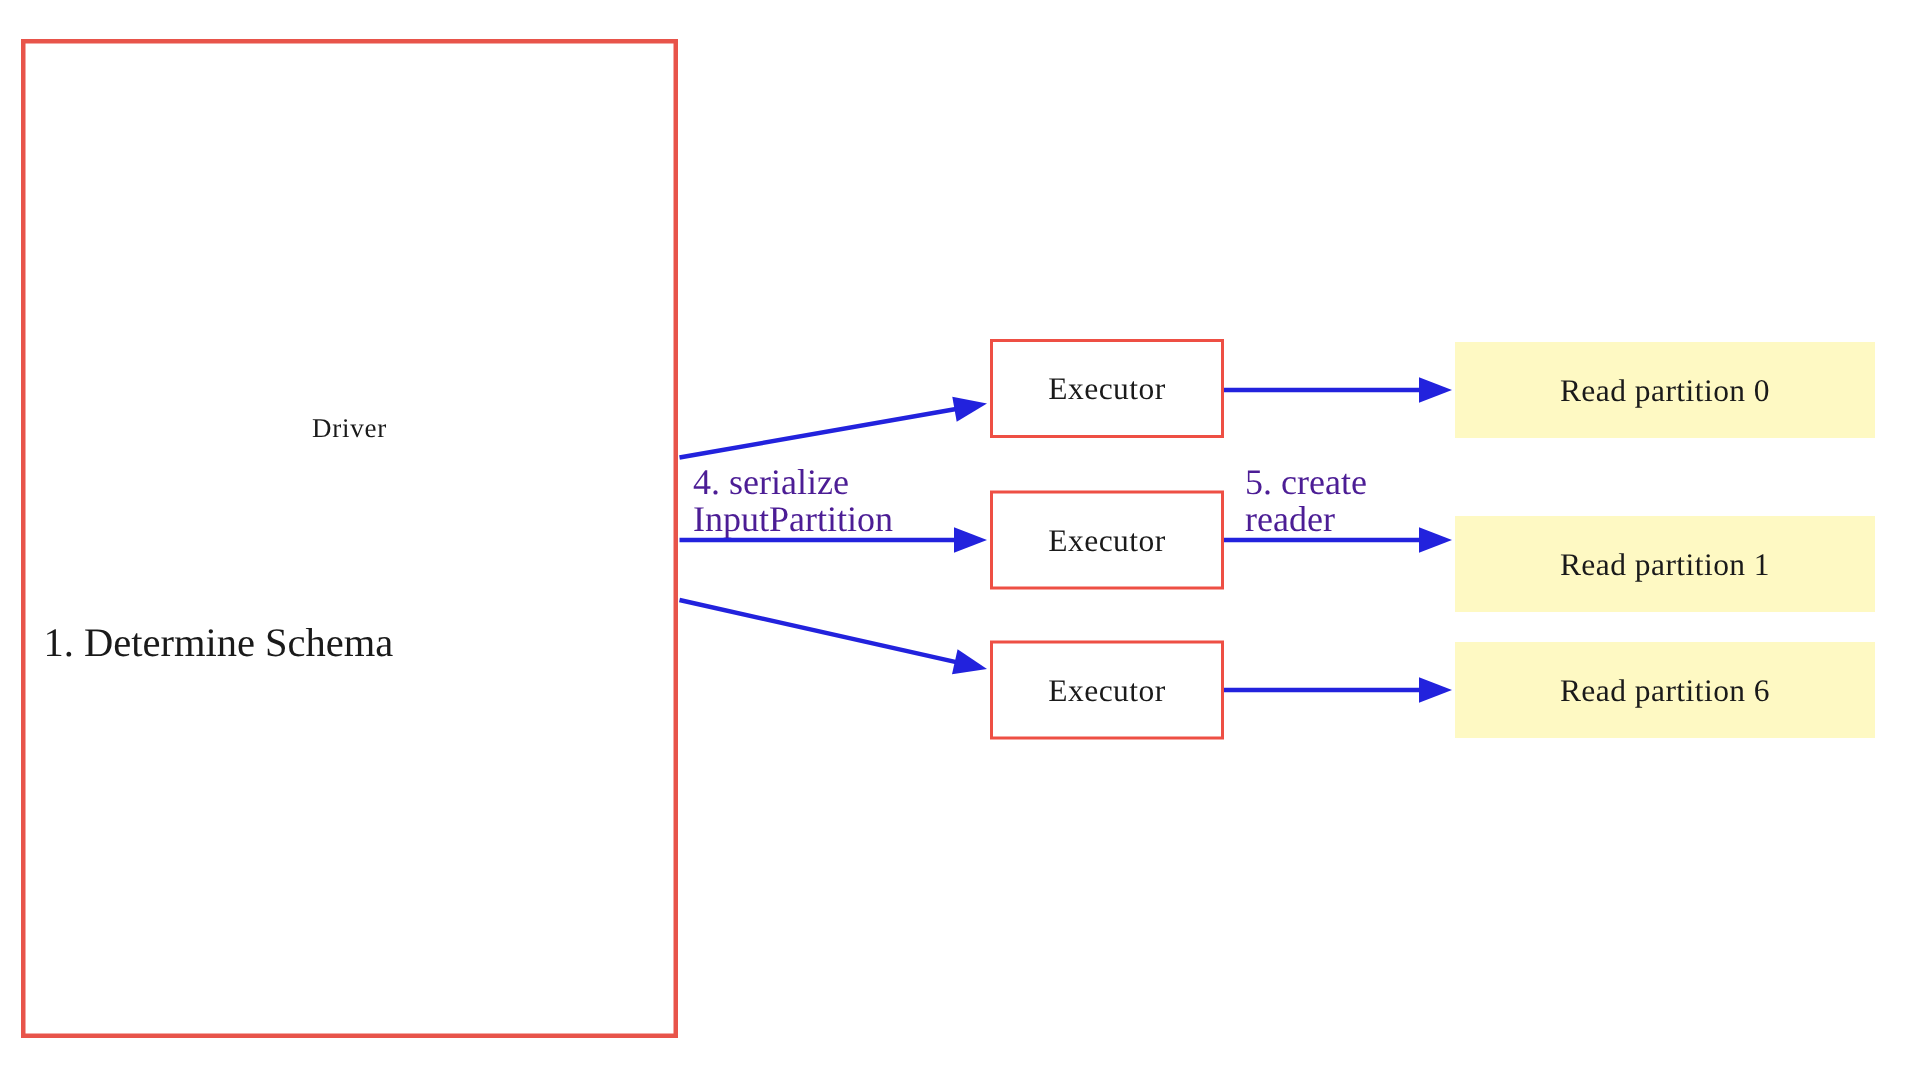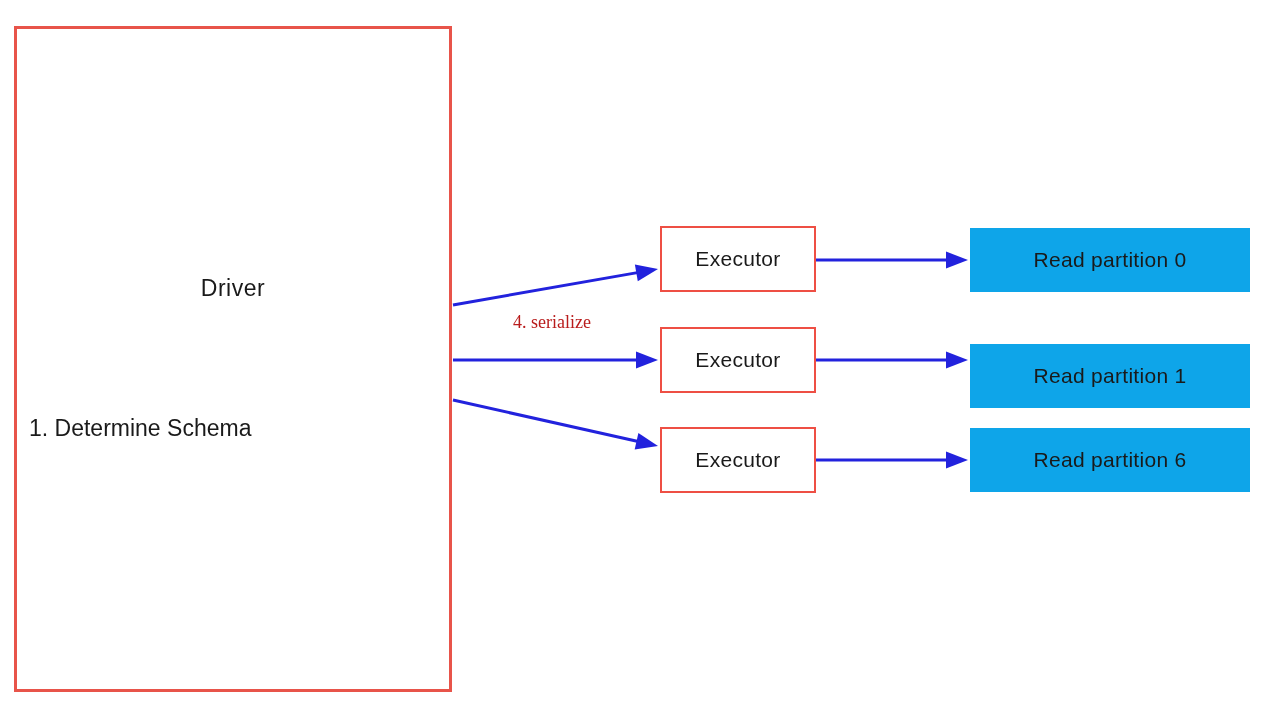--- a/index.html
+++ b/index.html
@@ -9,21 +9,21 @@
   }
   #canvas {
     position: relative;
     width: 1270px;
     height: 710px;
     background: #ffffff;
     overflow: hidden;
     font-family: "Liberation Serif", serif;
   }
   .mono {
-    font-family: Liberation Sans, sans-serif;
+    font-family: Liberation Serif, serif;
     color: #1a1a1a;
   }
   .serif {
     font-family: "Liberation Serif", serif;
     color: #000000;
   }
 
   
   #driver-box {
     position: absolute;
@@ -34,29 +34,29 @@
     border: 3px solid #e8544a;
     background: #ffffff;
     box-sizing: border-box;
   }
   #driver-title {
     position: absolute;
     left: 14px;
     top: 275px;
     width: 438px;
     text-align: center;
-    font-size: 23px;
+    font-size: 18px;
     letter-spacing: 0.5px;
     white-space: pre;
   }
   #driver-steps {
     position: absolute;
     left: 29px;
     top: 363px;
-    font-size: 23px;
+    font-size: 27px;
     line-height: 26px;
     white-space: pre;
   }
   #driver-steps .step-line {
     display: block;
     white-space: pre;
   }
 
   
   .executor-box {
@@ -79,42 +79,41 @@
   #executor-0 { top: 226px; }
   #executor-1 { top: 327px; }
   #executor-2 { top: 427px; }
 
   
   .partition-box {
     position: absolute;
     left: 970px;
     width: 280px;
     height: 64px;
-    background: #0ea5e9;
+    background: #fef9c3;
     box-sizing: border-box;
     display: flex;
     align-items: center;
     justify-content: center;
   }
   .partition-box .label {
     font-size: 21px;
     white-space: pre;
     letter-spacing: 0.3px;
   }
   #partition-0 { top: 228px; }
   #partition-1 { top: 328px; margin-top: 16px; }
   #partition-2 { top: 428px; }
 
   
   .edge-label {
     position: absolute;
-    text-align: center;
-    font-size: 18px;
+    font-size: 24px;
     line-height: 25px;
-    color: #b91c1c;
+    color: #4c1d95;
   }
   #label-serialize {
     left: 462px;
     top: 310px;
     width: 180px;
   }
   #label-create-reader {
     left: 830px;
     top: 310px;
     width: 130px;
@@ -157,20 +156,25 @@
   </div>
   <div id="partition-1" class="partition-box">
     <span class="label mono">Read partition 1</span>
   </div>
   <div id="partition-2" class="partition-box">
     <span class="label mono">Read partition 6</span>
   </div>
 
   <div id="label-serialize" class="edge-label serif">
     <span class="line">4. serialize</span>
+    <span class="line">InputPartition</span>
+  </div>
+  <div id="label-create-reader" class="edge-label serif">
+    <span class="line">5. create</span>
+    <span class="line">reader</span>
   </div>
 
   <svg id="arrows" viewBox="0 0 1270 710" xmlns="http://www.w3.org/2000/svg">
       <g>
         <line x1="453" y1="305" x2="640.2712902624647" y2="272.11333439293304" stroke="#2222dd" stroke-width="3"></line>
         <polygon points="658,269 637.8017626730085,281.17707718964317 634.8613913019052,264.43329577085984" fill="#2222dd"></polygon>
       </g>
       <g>
         <line x1="453" y1="360" x2="640" y2="360" stroke="#2222dd" stroke-width="3"></line>
         <polygon points="658,360 636,368.5 636,351.5" fill="#2222dd"></polygon>

